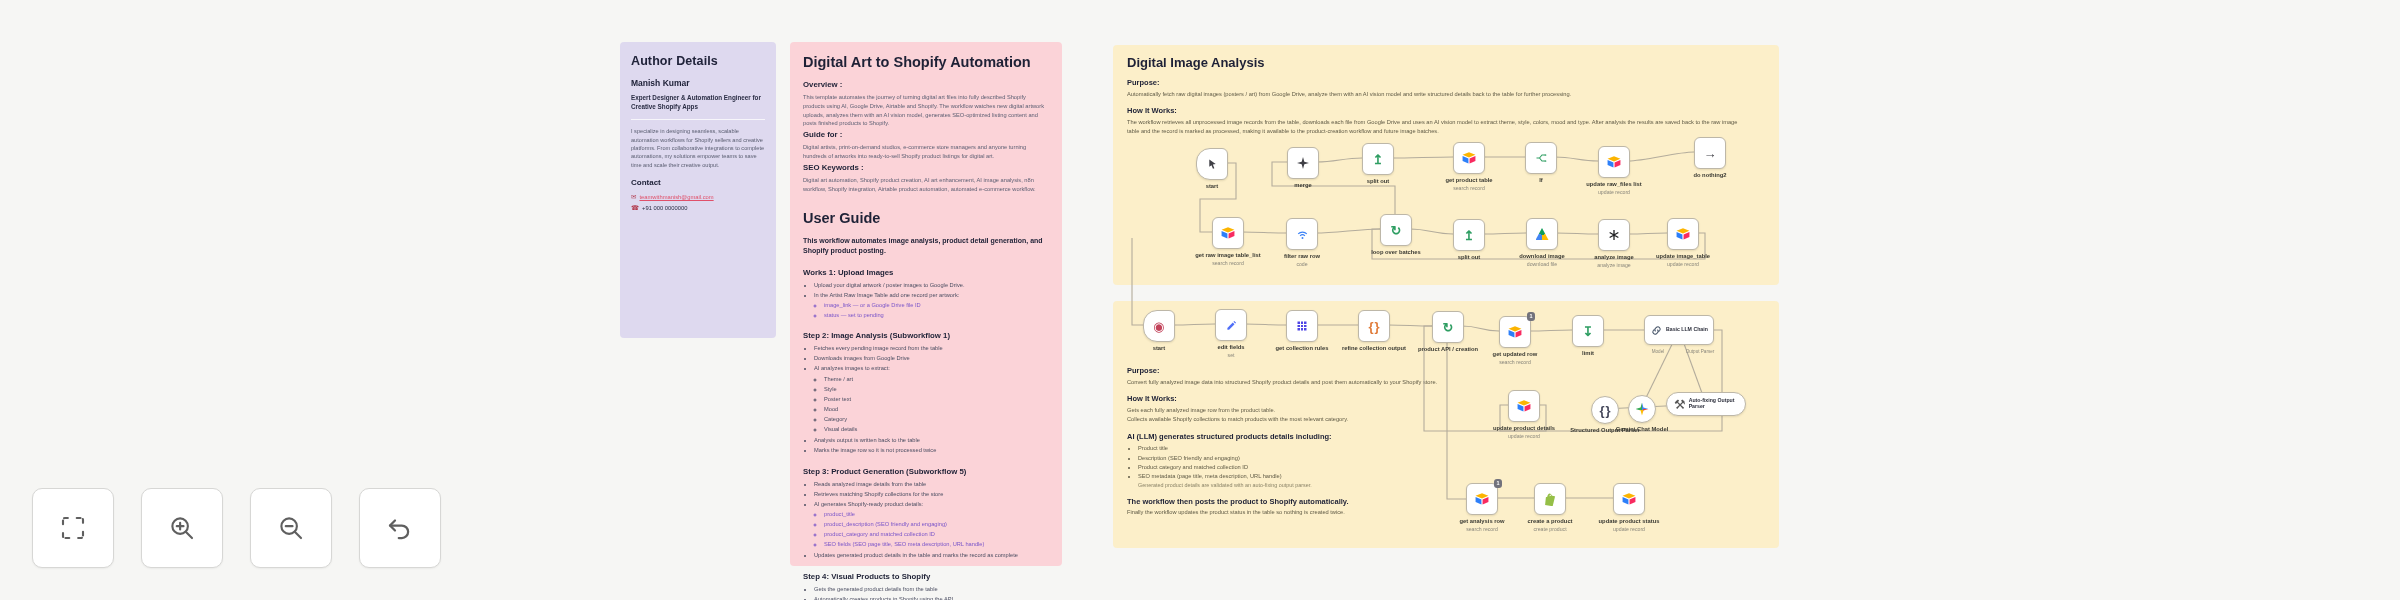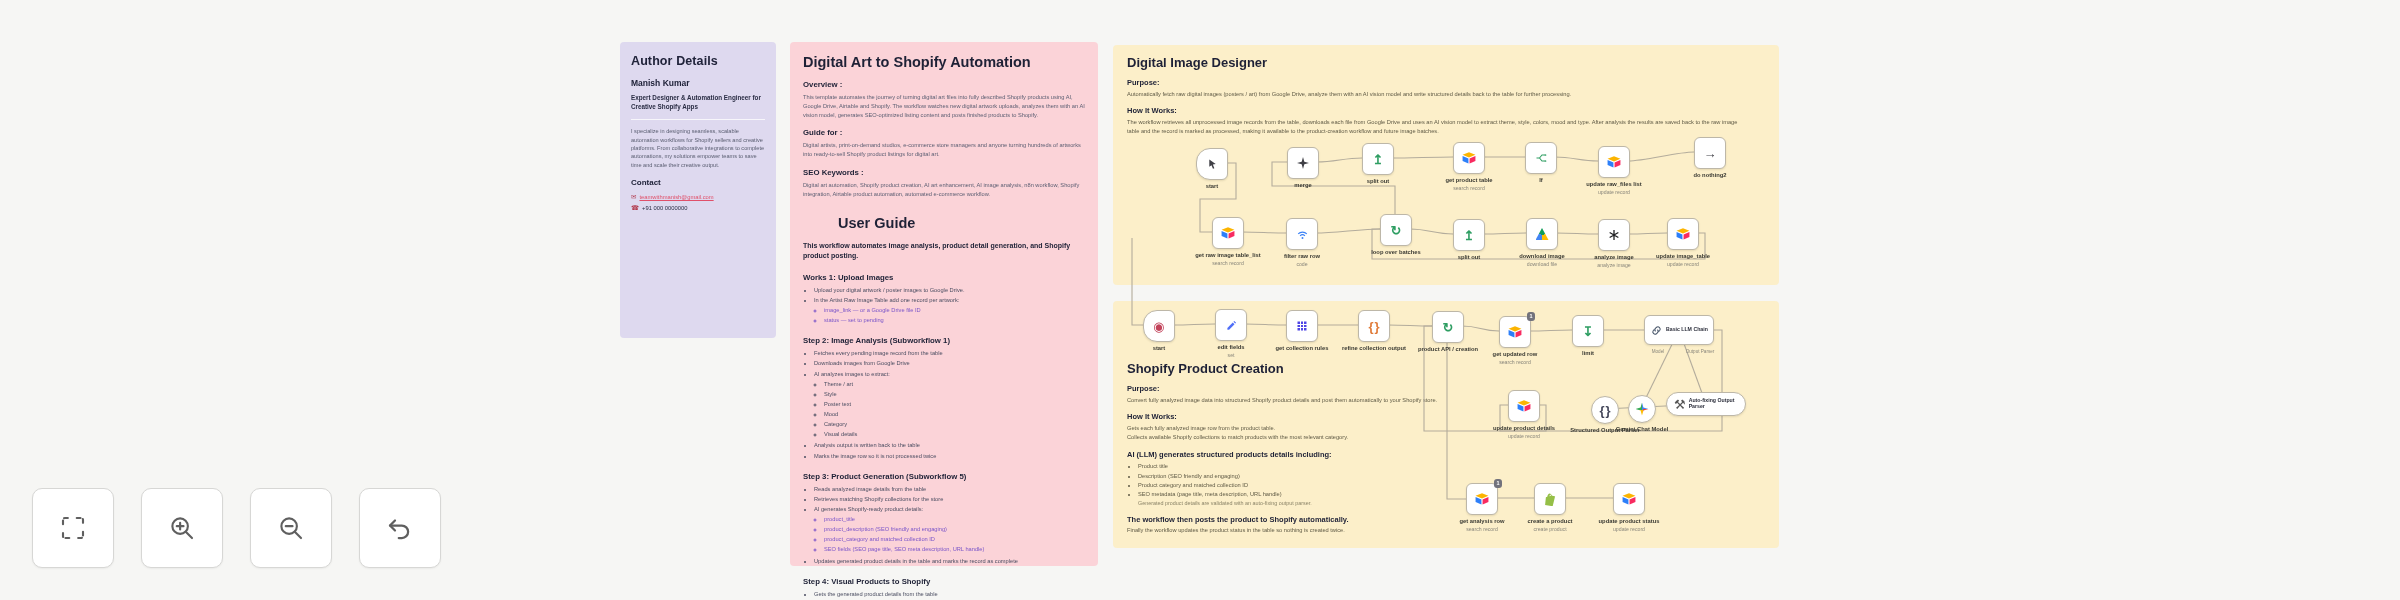--- a/index.html
+++ b/index.html
@@ -13,25 +13,25 @@
   #author-panel{left:620px;top:42px;width:156px;height:296px;padding:10px 11px;box-sizing:border-box;}
   #author-panel h2{font-size:12.5px;margin:2px 0 10px;color:#20233a;letter-spacing:.1px;}
   #author-panel h3{font-size:8.5px;margin:0 0 5px;color:#20233a;}
   #author-panel .tagline{font-size:6.3px;font-weight:bold;color:#2a2d44;margin:0 0 8px;line-height:1.45;}
   #author-panel .bio{font-size:5.6px;color:#595d70;line-height:1.5;margin:0 0 9px;padding-top:7px;border-top:1px solid rgba(255,255,255,.75);}
   #author-panel h4{font-size:8px;margin:0 0 6px;color:#20233a;}
   .contact-row{display:flex;align-items:center;gap:3px;font-size:5.8px;color:#2a2d44;margin-bottom:3px;}
   .contact-row .ci{font-size:6.5px;color:#b23b4e;}
   .contact-row a{color:#e0506a;text-decoration:underline;}
   
-  #guide-panel{left:790px;top:42px;width:308px;height:524px;padding:10px 13px;box-sizing:border-box;}
+  #guide-panel{left:790px;top:42px;width:272px;height:524px;padding:10px 13px;box-sizing:border-box;}
   #guide-panel h1{font-size:14.5px;margin:2px 0 10px;color:#1e2136;}
-  #guide-panel .sec-label{font-size:7.8px;font-weight:bold;color:#1e2136;margin:9px 0 4px;}
+  #guide-panel .sec-label{font-size:7.8px;font-weight:bold;color:#1e2136;margin:2px 0 4px;}
   #guide-panel .sec-text{font-size:5.7px;color:#5b5e72;line-height:1.55;margin:0;}
-  #guide-panel h1.ug{margin-top:16px;margin-left:35px;}
+  #guide-panel h1.ug{margin-top:16px;}
   #guide-panel .intro{font-size:7px;font-weight:bold;color:#1e2136;line-height:1.5;margin:0 0 6px;}
   .step-title{font-size:7.8px;font-weight:bold;color:#1e2136;margin:11px 0 4px;}
   .step-list{margin:0;padding-left:11px;font-size:5.7px;color:#4a4d61;line-height:1.6;}
   .step-list li{margin:0 0 1px;}
   .step-list ul{margin:1px 0 2px;padding-left:10px;list-style:circle;}
   .step-list ul.purple li{color:#7a55c9;}
   
   #analysis-panel{left:1113px;top:45px;width:666px;height:240px;padding:8px 14px;box-sizing:border-box;}
   #creation-panel{left:1113px;top:301px;width:666px;height:247px;padding:58px 14px 8px;box-sizing:border-box;}
   .yellow h1{font-size:13px;margin:2px 0 8px;color:#1e2136;}
@@ -145,29 +145,28 @@
         </ul>
         <div class="step-title">Step 4: Visual Products to Shopify</div>
         <ul class="step-list">
           <li>Gets the generated product details from the table</li>
           <li>Automatically creates products in Shopify using the API</li>
         </ul>
       </div>
   </div>
 
   <div class="panel yellow" id="analysis-panel">
-    <h1>Digital Image Designer</h1>
+    <h1>Digital Image Analysis</h1>
     <div class="ylabel">Purpose:</div>
     <p class="ytext">Automatically fetch raw digital images (posters / art) from Google Drive, analyze them with an AI vision model and write structured details back to the table for further processing.</p>
     <div class="ylabel">How It Works:</div>
     <p class="ytext">The workflow retrieves all unprocessed image records from the table, downloads each file from Google Drive and uses an AI vision model to extract theme, style, colors, mood and type. After analysis the results are saved back to the raw image table and the record is marked as processed, making it available to the product-creation workflow and future image batches.</p>
   </div>
 
   <div class="panel yellow" id="creation-panel">
-    <h1>Shopify Product Creation</h1>
     <div class="ylabel">Purpose:</div>
     <p class="ytext">Convert fully analyzed image data into structured Shopify product details and post them automatically to your Shopify store.</p>
     <div class="ylabel">How It Works:</div>
     <p class="ytext">Gets each fully analyzed image row from the product table.</p>
     <p class="ytext">Collects available Shopify collections to match products with the most relevant category.</p>
     <div class="llm-head">AI (LLM) generates structured products details including:</div>
     <ul id="llm-list">
         <li>Product title</li>
         <li>Description (SEO friendly and engaging)</li>
         <li>Product category and matched collection ID</li>

